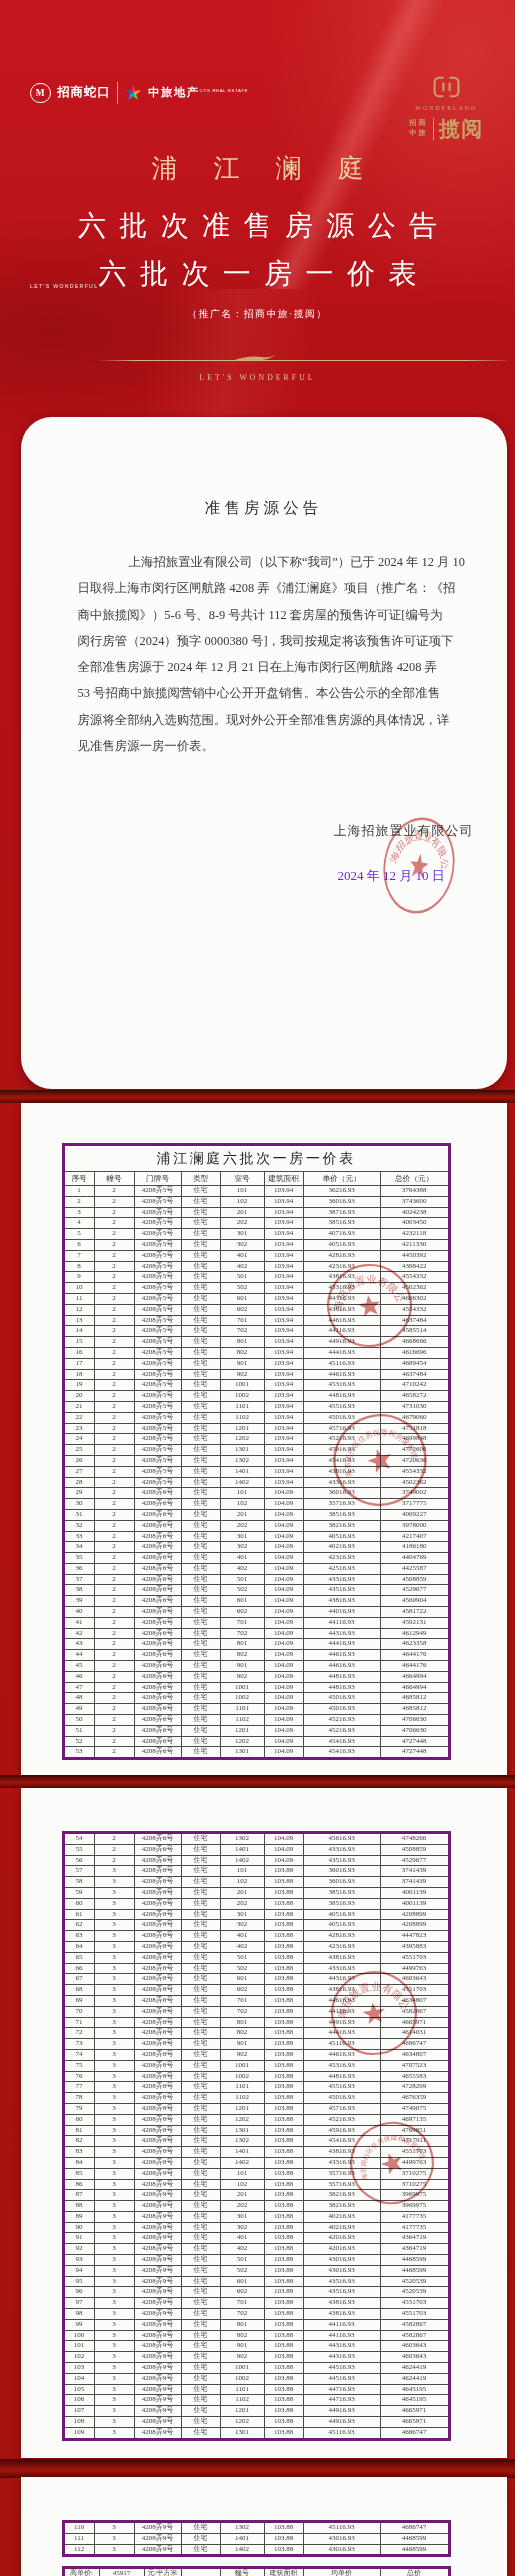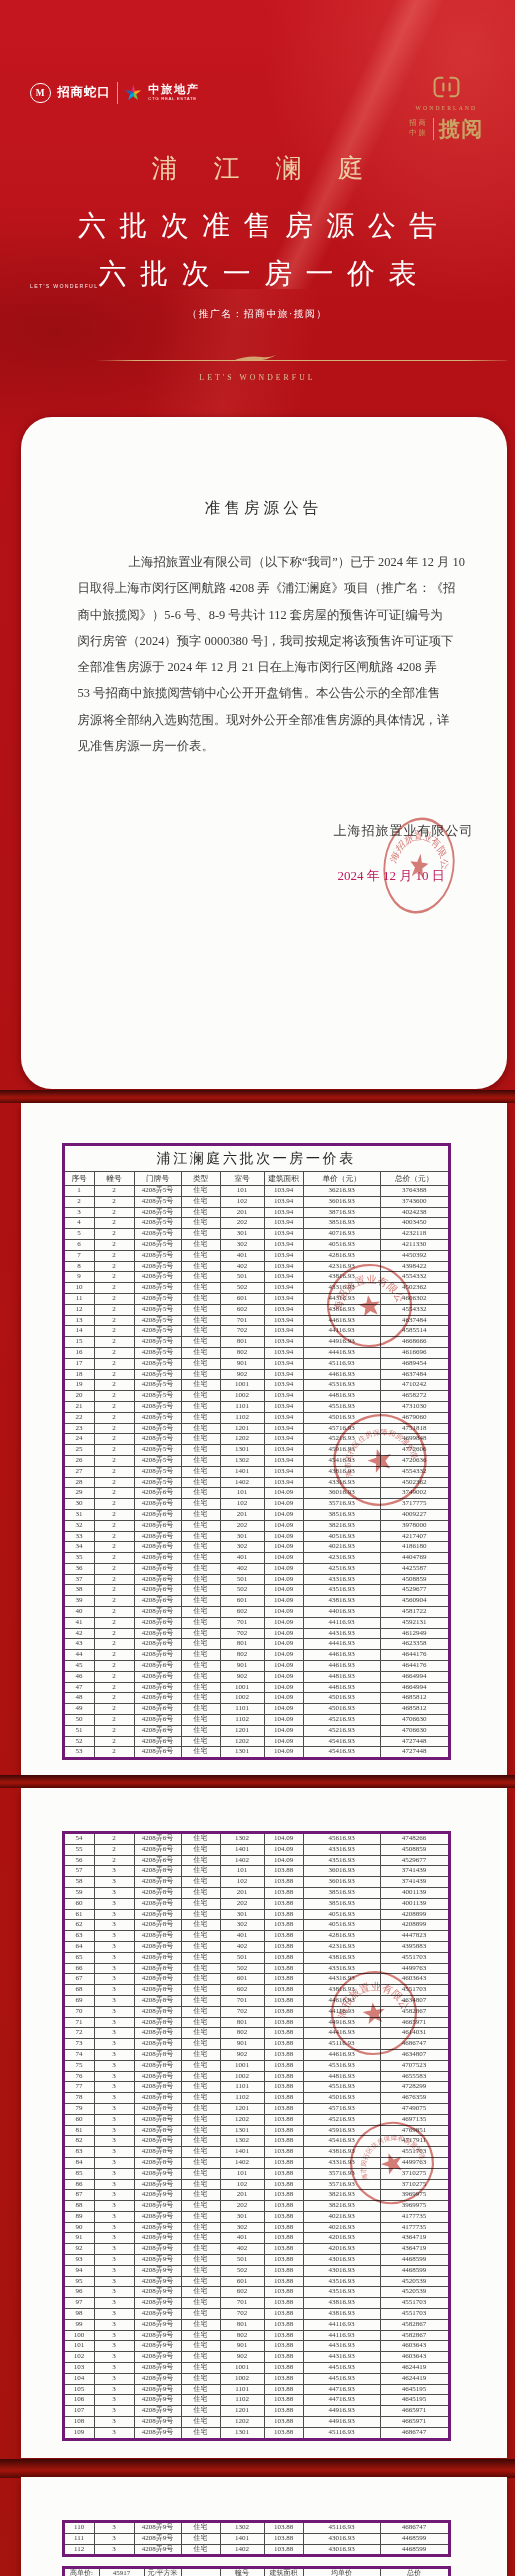--- a/index.html
+++ b/index.html
@@ -14,27 +14,27 @@
 
   
   .brand-left{position:absolute;left:30px;top:82px;display:flex;align-items:center;gap:6.7px;color:#fff;}
   .cmsk-mark{width:18.5px;height:18.5px;border:1.3px solid #fff;border-radius:50%;display:flex;align-items:center;justify-content:center;
     font-size:9.3px;font-weight:bold;font-family:"Liberation Serif",serif;}
   .cmsk-name{font-size:12.4px;font-weight:bold;font-family:"Liberation Sans",sans-serif;letter-spacing:1px;}
   .bdiv{width:0.5px;height:21.6px;background:rgba(255,255,255,.55);}
   .ctg-star{width:17px;height:17px;
     background:conic-gradient(#e8412c 0 60deg,#f5a623 60deg 120deg,#7ac143 120deg 180deg,#00a4e4 180deg 240deg,#2b5fac 240deg 300deg,#d01f6f 300deg 360deg);
     clip-path:polygon(50% 2%,61% 36%,97% 36%,68% 58%,79% 93%,50% 71%,21% 93%,32% 58%,3% 36%,39% 36%);}
-  .ctg-block{display:flex;flex-direction:column;line-height:1;}
+  .ctg-block{display:flex;flex-direction:row;line-height:1;}
   .ctg-name{font-size:11.3px;font-weight:bold;font-family:"Liberation Sans",sans-serif;letter-spacing:1.5px;}
   .ctg-sub{font-size:4.4px;letter-spacing:0.6px;font-family:"Liberation Sans",sans-serif;margin-top:1.5px;}
   .brand-right{position:absolute;right:19.6px;top:75px;width:98px;color:#c9a264;text-align:center;}
   .wonderland{margin-top:3.6px;font-size:5.7px;letter-spacing:2.1px;color:#cfa96e;}
   .br-row{margin-top:4.6px;display:flex;align-items:center;justify-content:center;gap:5.2px;}
-  .zszl{display:flex;flex-direction:column;font-size:7.2px;letter-spacing:2.1px;line-height:1.35;font-weight:normal;}
+  .zszl{display:flex;flex-direction:column;font-size:7.2px;letter-spacing:2.1px;line-height:1.35;font-weight:bold;}
   .vline{width:0.5px;height:21.6px;background:#c9a264;}
   .lanyue{font-size:21px;font-weight:bold;letter-spacing:1.5px;}
 
   
   .lets-small{position:absolute;left:30px;top:283px;color:rgba(255,255,255,.92);font-size:5.2px;letter-spacing:1.3px;font-family:"Liberation Sans",sans-serif;}
   .project-name{position:absolute;top:151px;left:0;right:0;margin:0;text-align:center;color:#eccfa3;font-size:26px;font-weight:400;letter-spacing:36px;text-indent:36px;}
   .hero-t1{position:absolute;top:207px;left:0;right:0;text-align:center;color:#fff;font-size:28px;letter-spacing:13.4px;text-indent:13.4px;}
   .hero-t2{position:absolute;top:255px;left:0;right:0;text-align:center;color:#fff;font-size:28px;letter-spacing:13.4px;text-indent:13.4px;}
   .hero-sub{position:absolute;top:308px;left:0;right:0;text-align:center;color:#fff;font-size:9.8px;letter-spacing:1.5px;}
   .gold-line{position:absolute;top:360px;left:95px;width:412px;height:1px;
@@ -52,21 +52,21 @@
   .gap1{top:1090px;height:13.4px;}
   .gap2{top:1775px;height:13.4px;}
   .gap3{top:2459px;height:18.5px;}
 
   
   .ann-title{position:absolute;top:81px;left:0;right:0;margin:0;text-align:center;font-size:15.5px;font-weight:400;letter-spacing:4.1px;color:#2e2e2e;}
   .doc-line{position:absolute;left:57px;width:407px;font-size:12.4px;color:#3a3a3a;white-space:nowrap;}
   .dl0{top:137px;left:108px;} .dl1{top:163px;} .dl2{top:190px;} .dl3{top:216px;}
   .dl4{top:242px;} .dl5{top:268px;} .dl6{top:295px;font-family:Liberation Serif, serif;} .dl7{top:321px;}
   .sig{position:absolute;left:313px;top:405px;font-size:13px;color:#3a3a3a;letter-spacing:1px;}
-  .sigdate{position:absolute;left:317px;top:450px;font-size:13px;color:#be185d;}
+  .sigdate{position:absolute;left:317px;top:450px;font-size:13px;color:#6d28d9;}
 
   
   .ptable{position:absolute;left:41px;width:387px;border-collapse:collapse;table-layout:fixed;border:3px solid #701a75;background:#fcfcfb;}
   .ptable td,.ptable th{border:0.5px solid #4c4c4c;text-align:center;padding:0;color:#3c3c3c;font-size:7px;font-weight:400;
     height:9.8px;line-height:9.8px;overflow:hidden;white-space:nowrap;}
   .t1{top:40px;} .t2{top:43px;} .t3{top:43px;}
   .title-cell{height:25px !important;line-height:25px !important;font-size:14px !important;letter-spacing:2.6px;color:#262626 !important;}
   .head-row th{height:13px;line-height:13px;font-size:7.7px;color:#333;}
   .summary{top:89px;}
 

